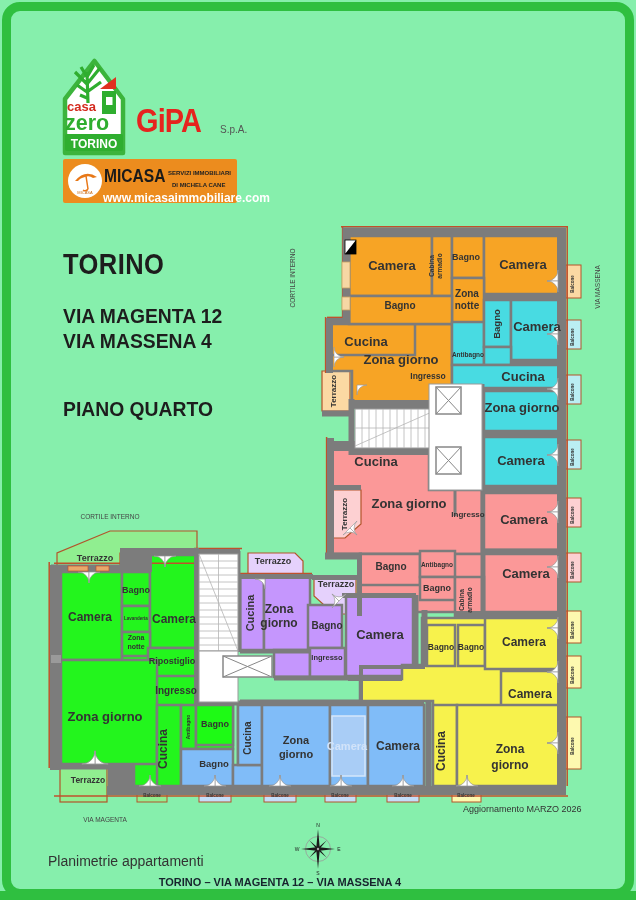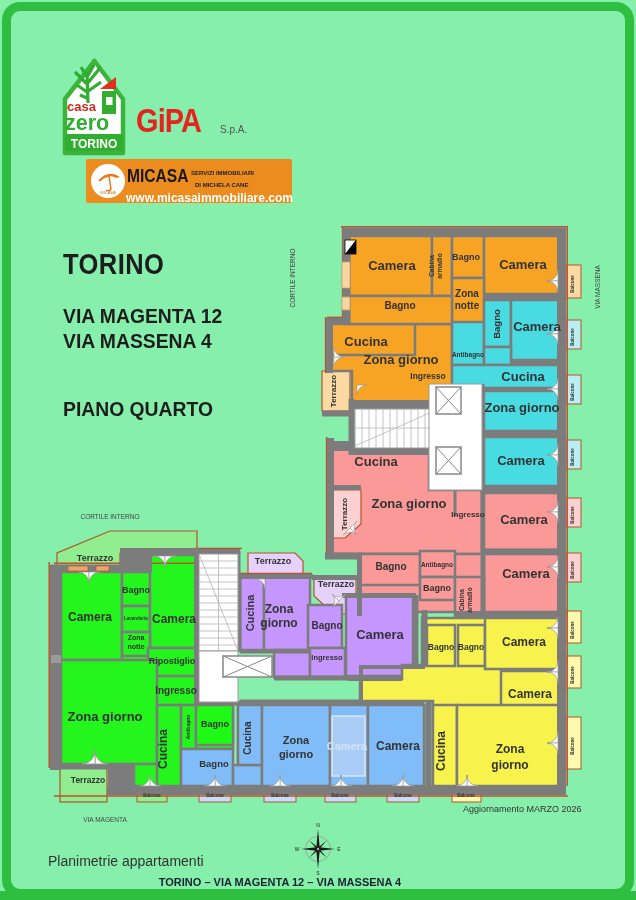--- a/index.html
+++ b/index.html
@@ -32,21 +32,21 @@
 
     <rect x="4" y="76" width="58" height="17" rx="2" fill="#2fae2f"></rect>
     <text x="33" y="89.5" font-size="12" font-weight="bold" fill="#fff" text-anchor="middle" font-family="Liberation Sans,sans-serif">TORINO</text>
   </svg>
 
   <div class="abs" style="left:136px;top:101px;width:110px;height:36px;">
     <span style="display:inline-block;font-weight:bold;font-size:34px;color:#e6231e;letter-spacing:-1px;font-family:'Liberation Sans',sans-serif;transform:scaleX(0.85);transform-origin:left top;">GiPA</span>
     <span style="font-weight:normal;font-size:10px;color:#555;position:absolute;left:84px;top:23px;">S.p.A.</span>
   </div>
 
-  <div class="abs" style="left:63px;top:159px;width:206px;height:44px;background:#ec8c1e;border-radius:2px;margin-left:23px;">
+  <div class="abs" style="left:63px;top:159px;width:174px;height:44px;background:#ec8c1e;border-radius:2px;">
 
     <svg class="abs" style="left:4px;top:4px;" width="36" height="36" viewBox="0 0 36 36">
       <circle cx="18" cy="18" r="17" fill="#fff"></circle>
       <path d="M8 18 Q18 6 30 14 L26 15 Q22 12 18 14 Q13 15 11 18 Z" fill="#e87818"></path>
       <path d="M19 13 L21 26 M21 26 Q19 29 16 27" stroke="#e87818" stroke-width="1.5" fill="none"></path>
       <text x="18" y="31" font-size="4" text-anchor="middle" fill="#c96a10">MICASA</text>
     </svg>
 
     <span class="abs" style="left:41px;top:6px;font-size:19px;font-weight:bold;color:#1a1a1a;transform:scaleX(0.82);transform-origin:left top;white-space:nowrap;">MICASA</span>
 

